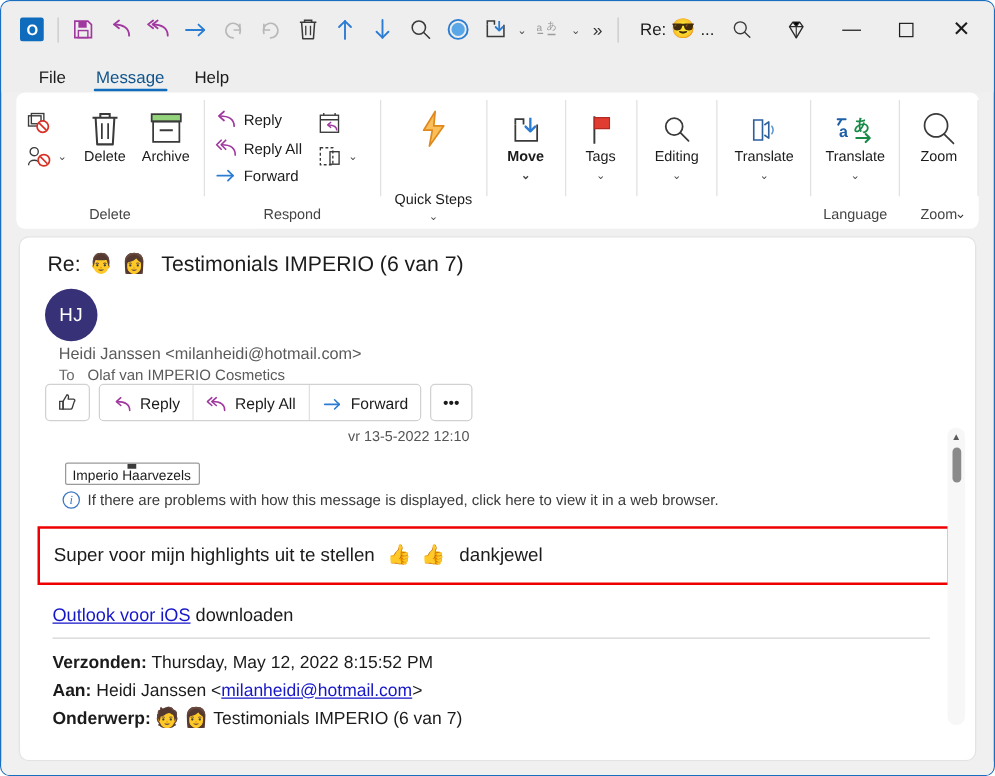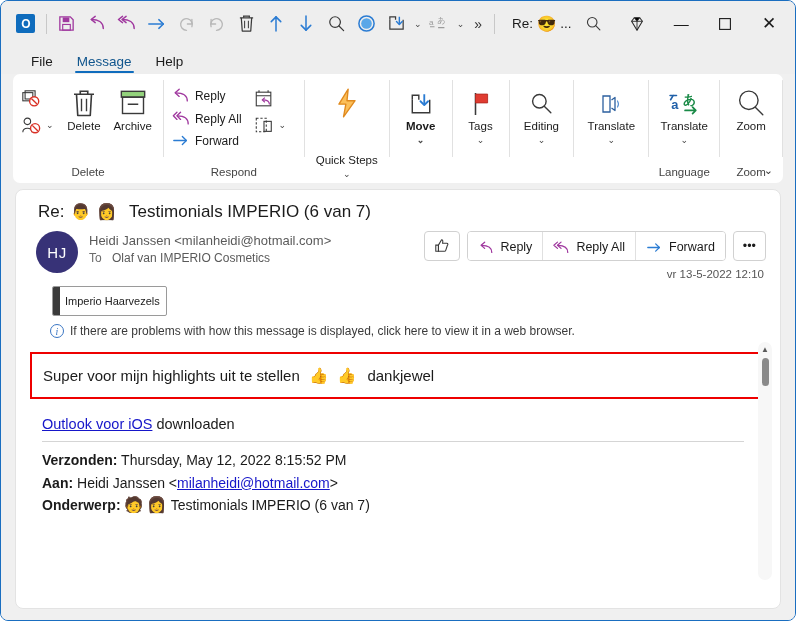--- a/index.html
+++ b/index.html
@@ -131,20 +131,21 @@
     overflow: hidden;
   }
   .subject-line {
     padding: 12px 0 4px 22px;
     font-size: 17px; color: #1b1b1b;
     display: flex; align-items: center; gap: 7px;
   }
   .hdr-row {
     display: flex; align-items: flex-start;
     padding: 5px 14px 0 20px;
+    flex-direction: column;
   }
   .avatar {
     width: 42px; height: 42px; border-radius: 50%;
     background: #373277; color: #fff;
     display: flex; align-items: center; justify-content: center;
     font-size: 15px; letter-spacing: 0.5px;
     flex: 0 0 auto;
   }
   .sender-block { margin-left: 11px; padding-top: 2px; flex: 1; }
   .sender-name { font-size: 13px; color: #5a5a5a; }
@@ -161,21 +162,21 @@
   .abtn-group { display: flex; border: 1px solid #d1d1d1; border-radius: 4px; overflow: hidden; height: 30px; }
   .abtn-group .abtn { border: none; border-right: 1px solid #e0e0e0; border-radius: 0; }
   .abtn-group .abtn:last-child { border-right: none; }
   .timestamp { font-size: 11.5px; color: #555; margin-top: 7px; padding-right: 2px; }
 
   .category-row { padding: 6px 0 0 36px; }
   .category-tag {
     display: inline-flex; align-items: center;
     border: 1px solid #9a9a9a; border-radius: 2px;
     background: #fff; font-size: 11px; color: #1b1b1b;
-    height: 30px; overflow: hidden;
+    height: 18px; overflow: hidden; flex-direction: column;
   }
   .category-swatch { width: 7px; height: 100%; background: #3b3b3b; }
   .category-text { padding: 0 6px 0 5px; }
 
   .infobar {
     display: flex; align-items: center; gap: 6px;
     padding: 5px 0 0 34px;
     font-size: 12px; color: #3a3a3a;
   }
   .info-circle {

